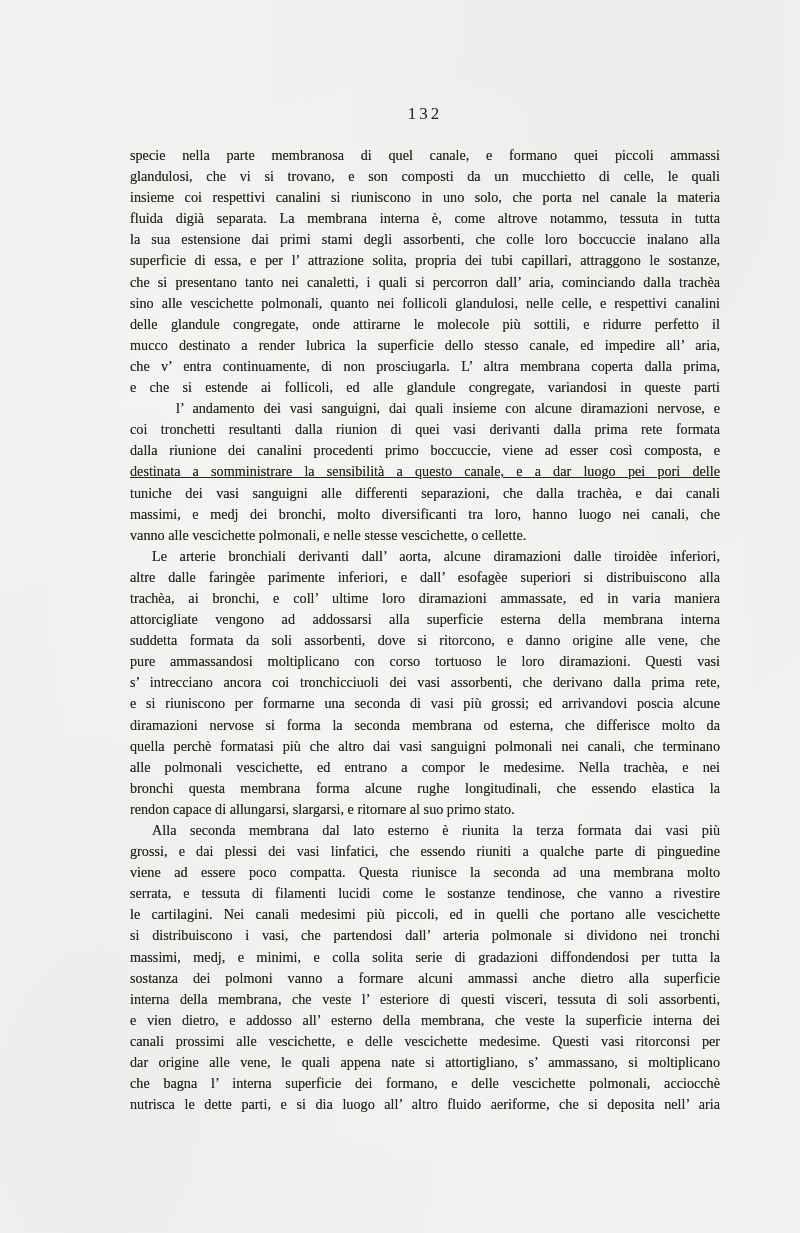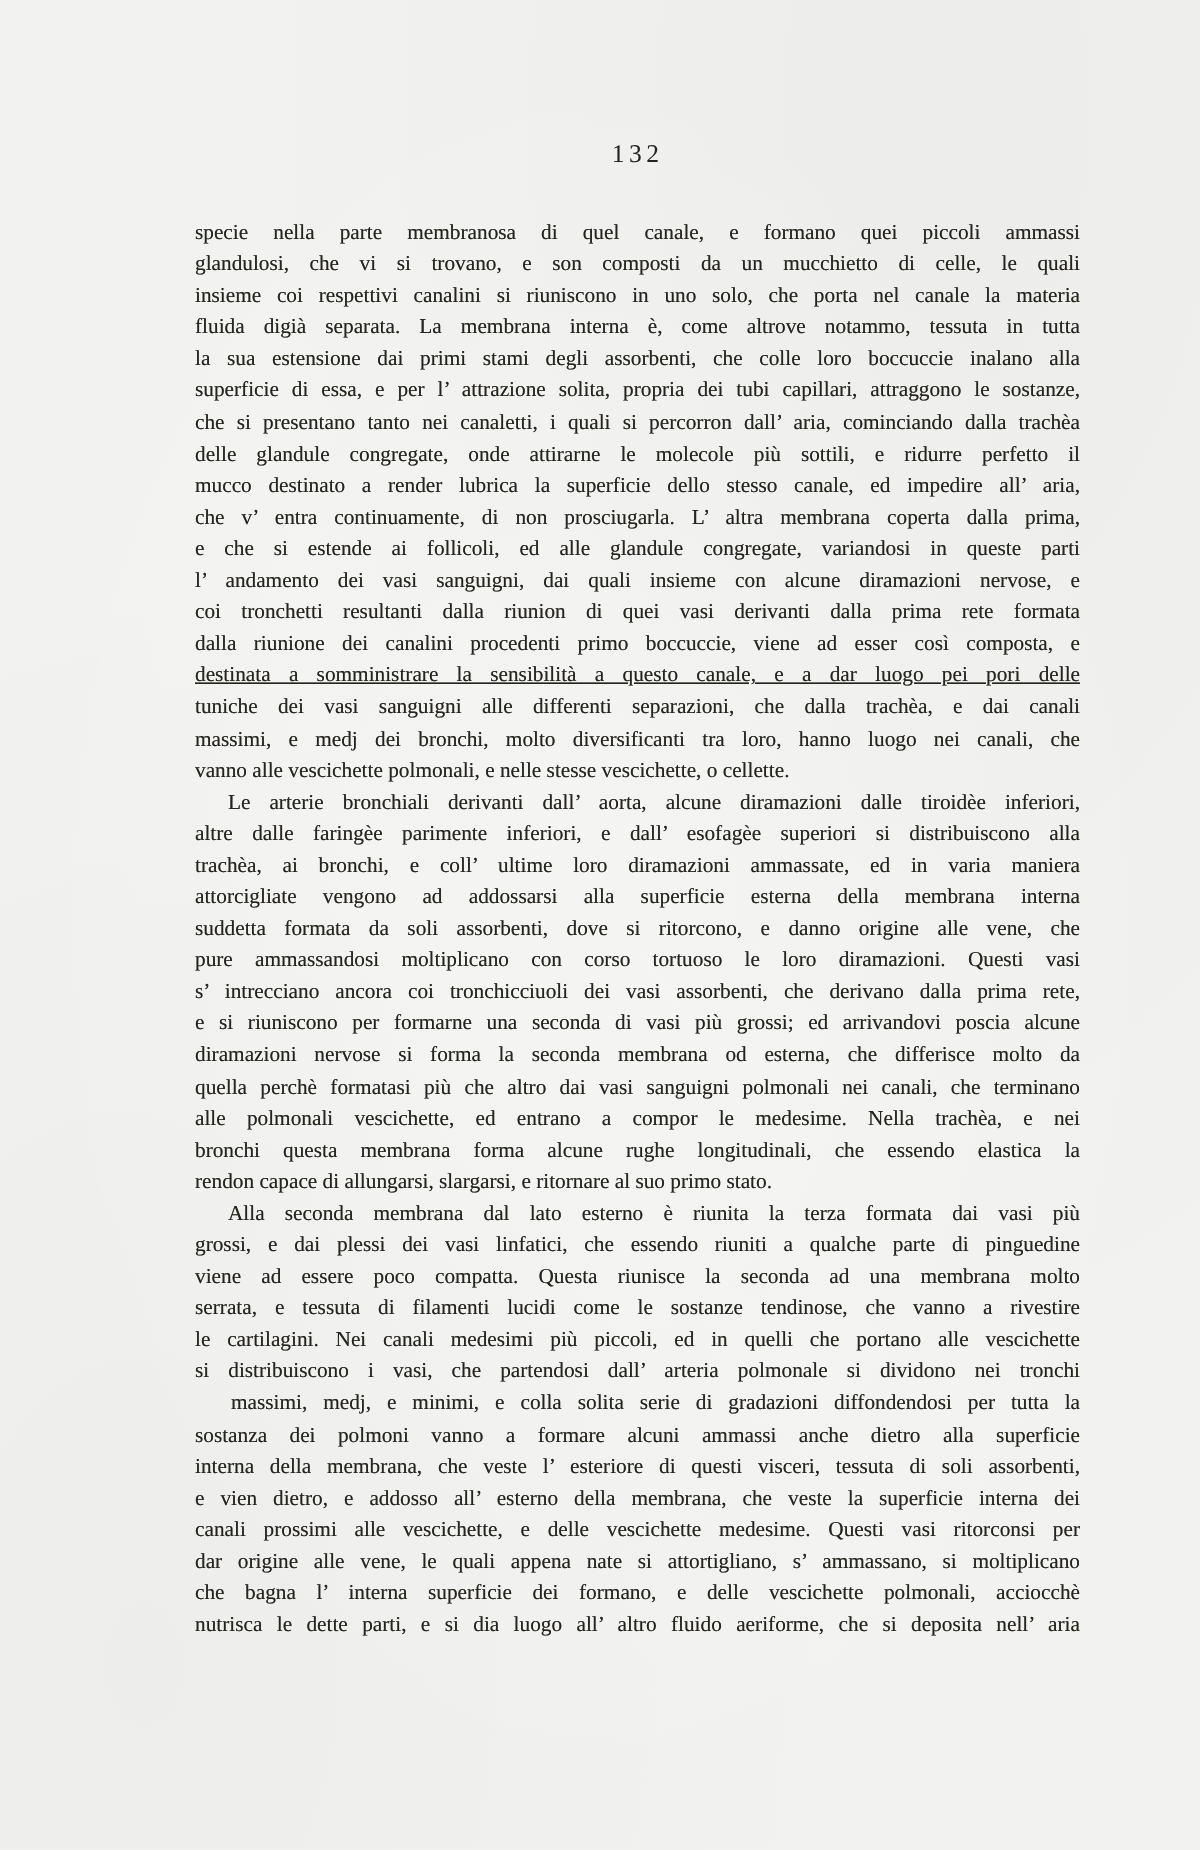--- a/index.html
+++ b/index.html
@@ -10,21 +10,21 @@
     background:
       radial-gradient(ellipse at 78% 6%, rgba(0,0,0,0.025), transparent 55%),
       radial-gradient(ellipse at 12% 90%, rgba(0,0,0,0.02), transparent 50%),
       radial-gradient(ellipse at 50% 50%, rgba(255,255,255,0.35), transparent 70%),
       #f2f2f0;
     font-family: "Liberation Serif", "DejaVu Serif", serif;
     color: #26241e;
   }
   .page-number {
     position: absolute;
-    left: 130px; width: 590px; top: 93px;
+    left: 130px; width: 590px; top: 104px;
     text-align: center;
     font-size: 17px;
     letter-spacing: 3px;
     color: #23211c;
     font-variant-numeric: oldstyle-nums;
   }
   .text-block {
     position: absolute;
     left: 130px; top: 145px; width: 590px;
   }
@@ -53,25 +53,26 @@
 
 <div class="text-block">
     <div class="paragraph">
       <div class="line"><span class="line-text" style="display: inline; white-space: normal;">specie nella parte membranosa di quel canale, e formano quei piccoli ammassi</span></div>
       <div class="line"><span class="line-text" style="display: inline; white-space: normal;">glandulosi, che vi si trovano, e son composti da un mucchietto di celle, le quali</span></div>
       <div class="line"><span class="line-text" style="display: inline; white-space: normal;">insieme coi respettivi canalini si riuniscono in uno solo, che porta nel canale la materia</span></div>
       <div class="line"><span class="line-text" style="display: inline; white-space: normal;">fluida digià separata. La membrana interna è, come altrove notammo, tessuta in tutta</span></div>
       <div class="line"><span class="line-text" style="display: inline; white-space: normal;">la sua estensione dai primi stami degli assorbenti, che colle loro boccuccie inalano alla</span></div>
       <div class="line"><span class="line-text" style="display: inline; white-space: normal;">superficie di essa, e per l’ attrazione solita, propria dei tubi capillari, attraggono le sostanze,</span></div>
       <div class="line"><span class="line-text" style="display: inline; white-space: normal;">che si presentano tanto nei canaletti, i quali si percorron dall’ aria, cominciando dalla trachèa</span></div>
+      <div class="line"><span class="line-text" style="display: inline; white-space: normal;">sino alle vescichette polmonali, quanto nei follicoli glandulosi, nelle celle, e respettivi canalini</span></div>
       <div class="line"><span class="line-text" style="display: inline; white-space: normal;">delle glandule congregate, onde attirarne le molecole più sottili, e ridurre perfetto il</span></div>
       <div class="line"><span class="line-text" style="display: inline; white-space: normal;">mucco destinato a render lubrica la superficie dello stesso canale, ed impedire all’ aria,</span></div>
       <div class="line"><span class="line-text" style="display: inline; white-space: normal;">che v’ entra continuamente, di non prosciugarla. L’ altra membrana coperta dalla prima,</span></div>
       <div class="line"><span class="line-text" style="display: inline; white-space: normal;">e che si estende ai follicoli, ed alle glandule congregate, variandosi in queste parti</span></div>
-      <div class="line"><span class="line-text" style="display: inline; white-space: normal;">l’ andamento dei vasi sanguigni, dai quali insieme con alcune diramazioni nervose, e</span></div>
+      <div class="line"><span class="line-text" style="display: inline; white-space: normal; margin-left: 46px;">l’ andamento dei vasi sanguigni, dai quali insieme con alcune diramazioni nervose, e</span></div>
       <div class="line"><span class="line-text" style="display: inline; white-space: normal;">coi tronchetti resultanti dalla riunion di quei vasi derivanti dalla prima rete formata</span></div>
       <div class="line"><span class="line-text" style="display: inline; white-space: normal;">dalla riunione dei canalini procedenti primo boccuccie, viene ad esser così composta, e</span></div>
       <div class="line"><span class="line-text" style="display: inline; white-space: normal; text-decoration: underline;">destinata a somministrare la sensibilità a questo canale, e a dar luogo pei pori delle</span></div>
       <div class="line"><span class="line-text" style="display: inline; white-space: normal;">tuniche dei vasi sanguigni alle differenti separazioni, che dalla trachèa, e dai canali</span></div>
       <div class="line"><span class="line-text" style="display: inline; white-space: normal;">massimi, e medj dei bronchi, molto diversificanti tra loro, hanno luogo nei canali, che</span></div>
       <div class="line short"><span class="line-text">vanno alle vescichette polmonali, e nelle stesse vescichette, o cellette.</span></div>
     </div>
     <div class="paragraph">
       <div class="line indent"><span class="line-text" style="display: inline; white-space: normal;">Le arterie bronchiali derivanti dall’ aorta, alcune diramazioni dalle tiroidèe inferiori,</span></div>
       <div class="line"><span class="line-text" style="display: inline; white-space: normal;">altre dalle faringèe parimente inferiori, e dall’ esofagèe superiori si distribuiscono alla</span></div>
@@ -87,21 +88,21 @@
       <div class="line"><span class="line-text" style="display: inline; white-space: normal;">bronchi questa membrana forma alcune rughe longitudinali, che essendo elastica la</span></div>
       <div class="line short"><span class="line-text">rendon capace di allungarsi, slargarsi, e ritornare al suo primo stato.</span></div>
     </div>
     <div class="paragraph">
       <div class="line indent"><span class="line-text" style="display: inline; white-space: normal;">Alla seconda membrana dal lato esterno è riunita la terza formata dai vasi più</span></div>
       <div class="line"><span class="line-text" style="display: inline; white-space: normal;">grossi, e dai plessi dei vasi linfatici, che essendo riuniti a qualche parte di pinguedine</span></div>
       <div class="line"><span class="line-text" style="display: inline; white-space: normal;">viene ad essere poco compatta. Questa riunisce la seconda ad una membrana molto</span></div>
       <div class="line"><span class="line-text" style="display: inline; white-space: normal;">serrata, e tessuta di filamenti lucidi come le sostanze tendinose, che vanno a rivestire</span></div>
       <div class="line"><span class="line-text" style="display: inline; white-space: normal;">le cartilagini. Nei canali medesimi più piccoli, ed in quelli che portano alle vescichette</span></div>
       <div class="line"><span class="line-text" style="display: inline; white-space: normal;">si distribuiscono i vasi, che partendosi dall’ arteria polmonale si dividono nei tronchi</span></div>
-      <div class="line"><span class="line-text" style="display: inline; white-space: normal; margin-left: 24px;">massimi, medj, e minimi, e colla solita serie di gradazioni diffondendosi per tutta la</span></div>
+      <div class="line"><span class="line-text" style="display: inline; white-space: normal;">massimi, medj, e minimi, e colla solita serie di gradazioni diffondendosi per tutta la</span></div>
       <div class="line"><span class="line-text" style="display: inline; white-space: normal;">sostanza dei polmoni vanno a formare alcuni ammassi anche dietro alla superficie</span></div>
       <div class="line"><span class="line-text" style="display: inline; white-space: normal;">interna della membrana, che veste l’ esteriore di questi visceri, tessuta di soli assorbenti,</span></div>
       <div class="line"><span class="line-text" style="display: inline; white-space: normal;">e vien dietro, e addosso all’ esterno della membrana, che veste la superficie interna dei</span></div>
       <div class="line"><span class="line-text" style="display: inline; white-space: normal;">canali prossimi alle vescichette, e delle vescichette medesime. Questi vasi ritorconsi per</span></div>
       <div class="line"><span class="line-text" style="display: inline; white-space: normal;">dar origine alle vene, le quali appena nate si attortigliano, s’ ammassano, si moltiplicano</span></div>
       <div class="line"><span class="line-text" style="display: inline; white-space: normal;">che bagna l’ interna superficie dei formano, e delle vescichette polmonali, acciocchè</span></div>
       <div class="line"><span class="line-text" style="display: inline; white-space: normal;">nutrisca le dette parti, e si dia luogo all’ altro fluido aeriforme, che si deposita nell’ aria</span></div>
     </div>
   </div>
 

